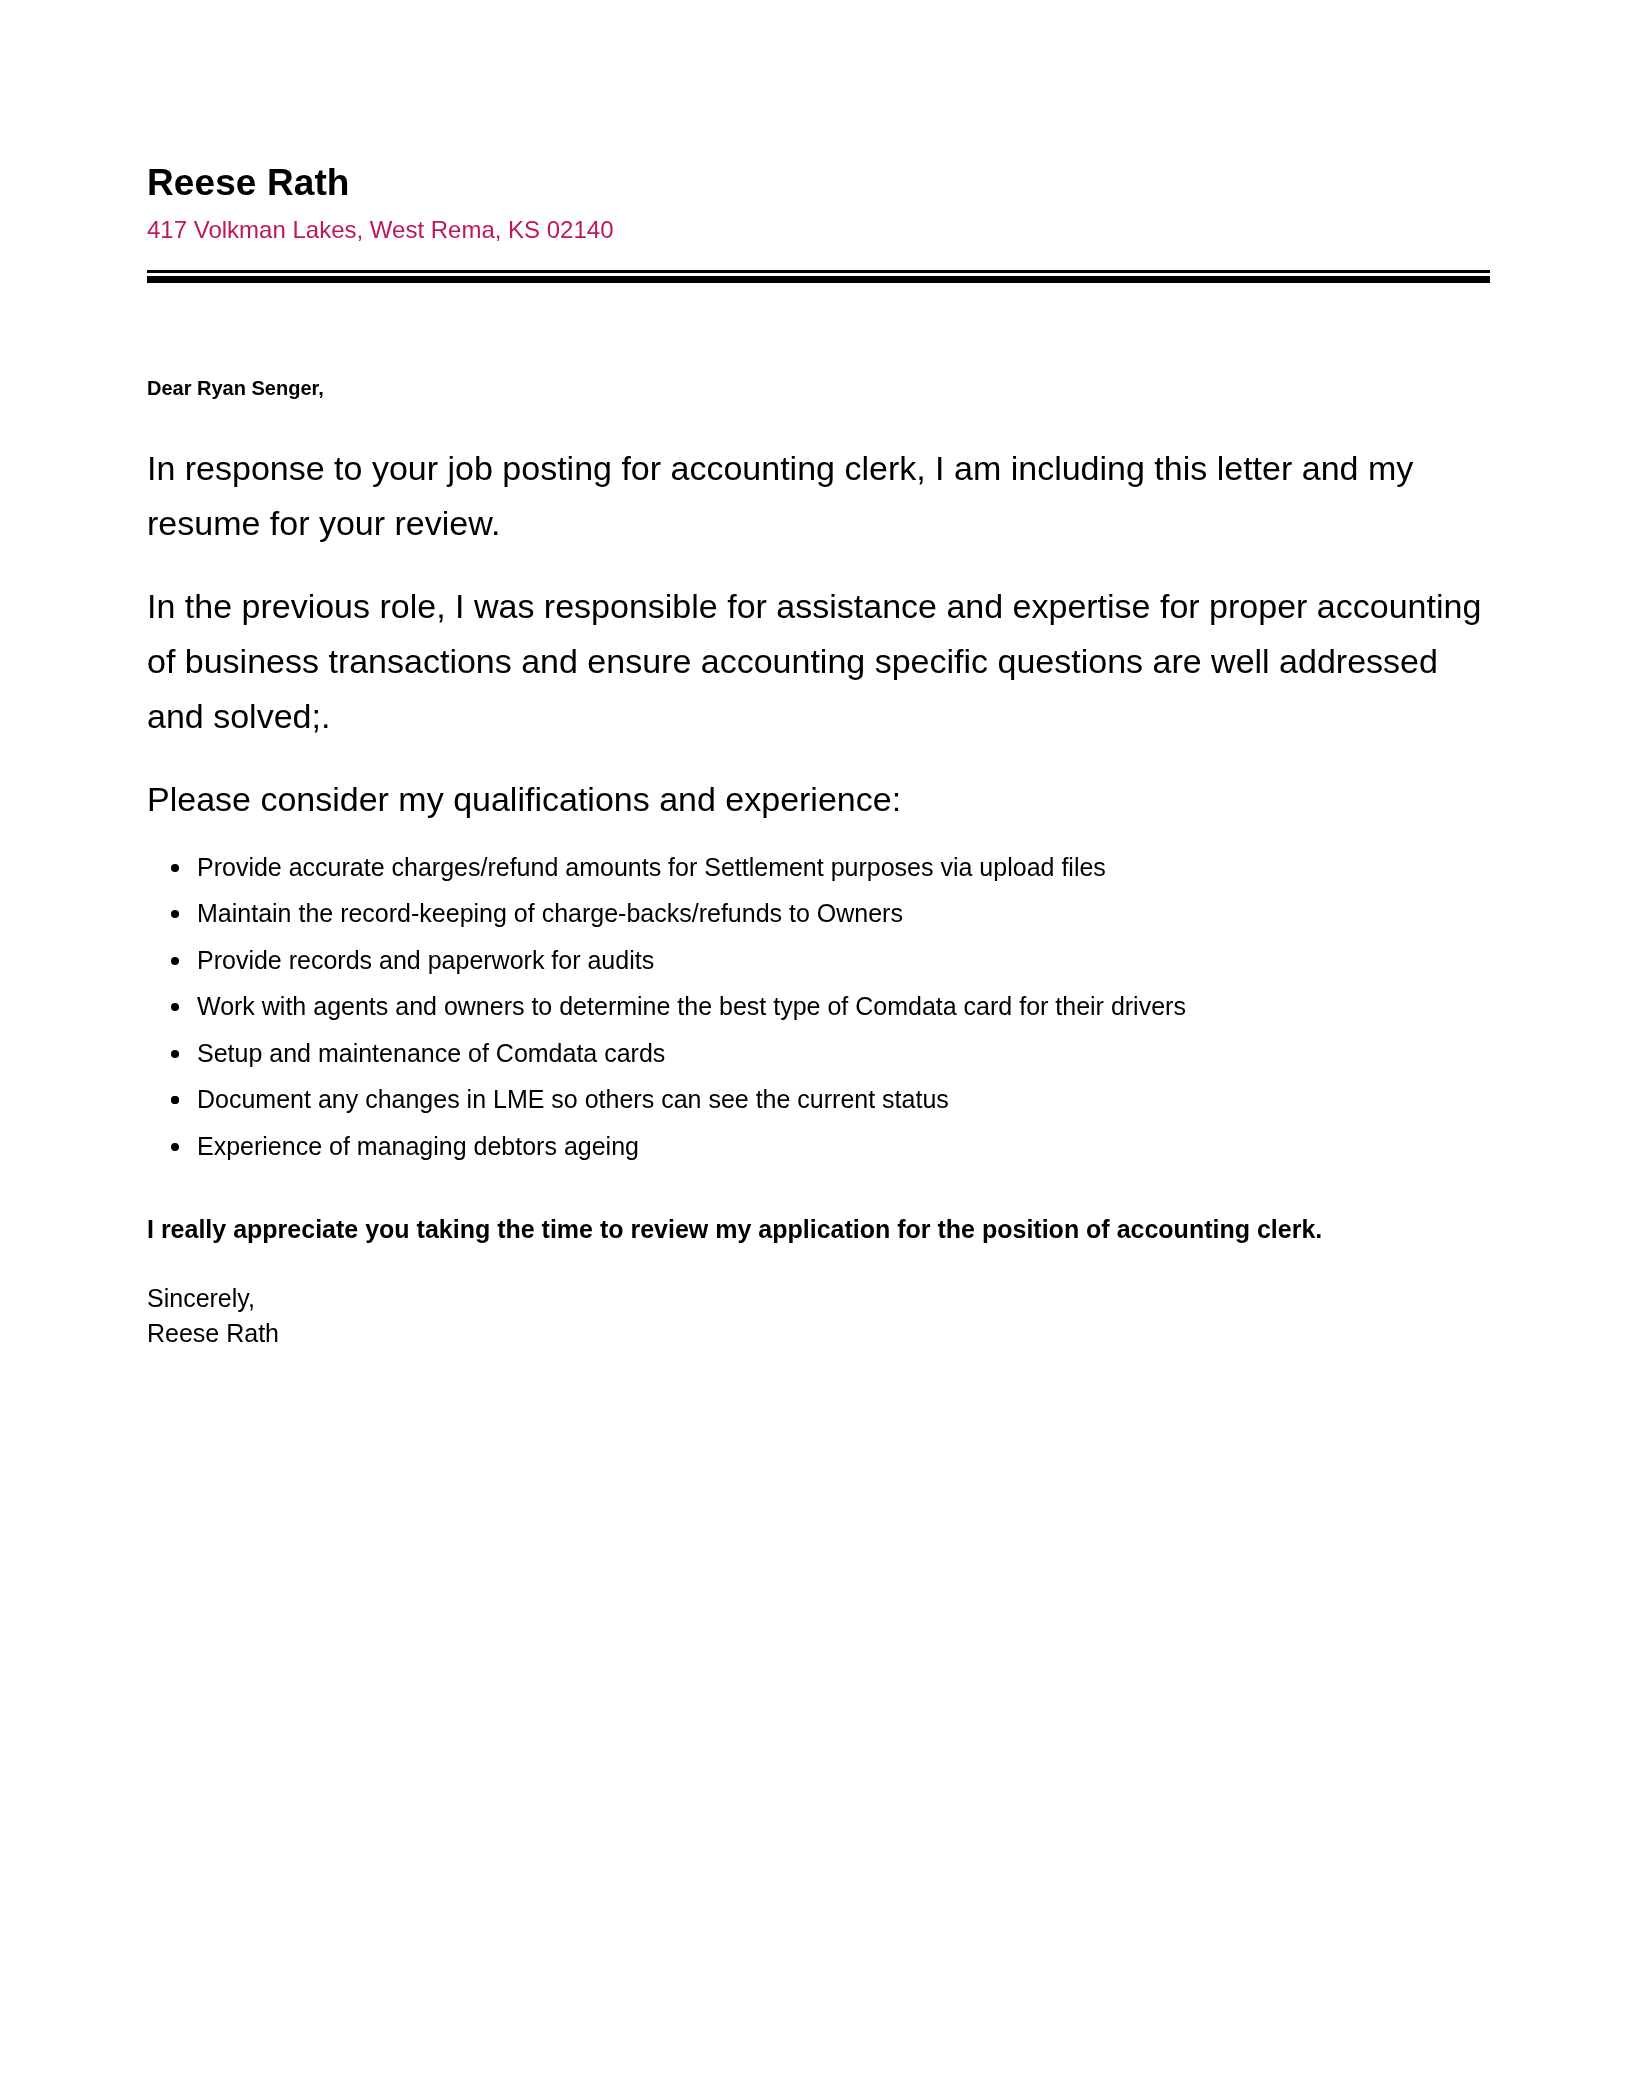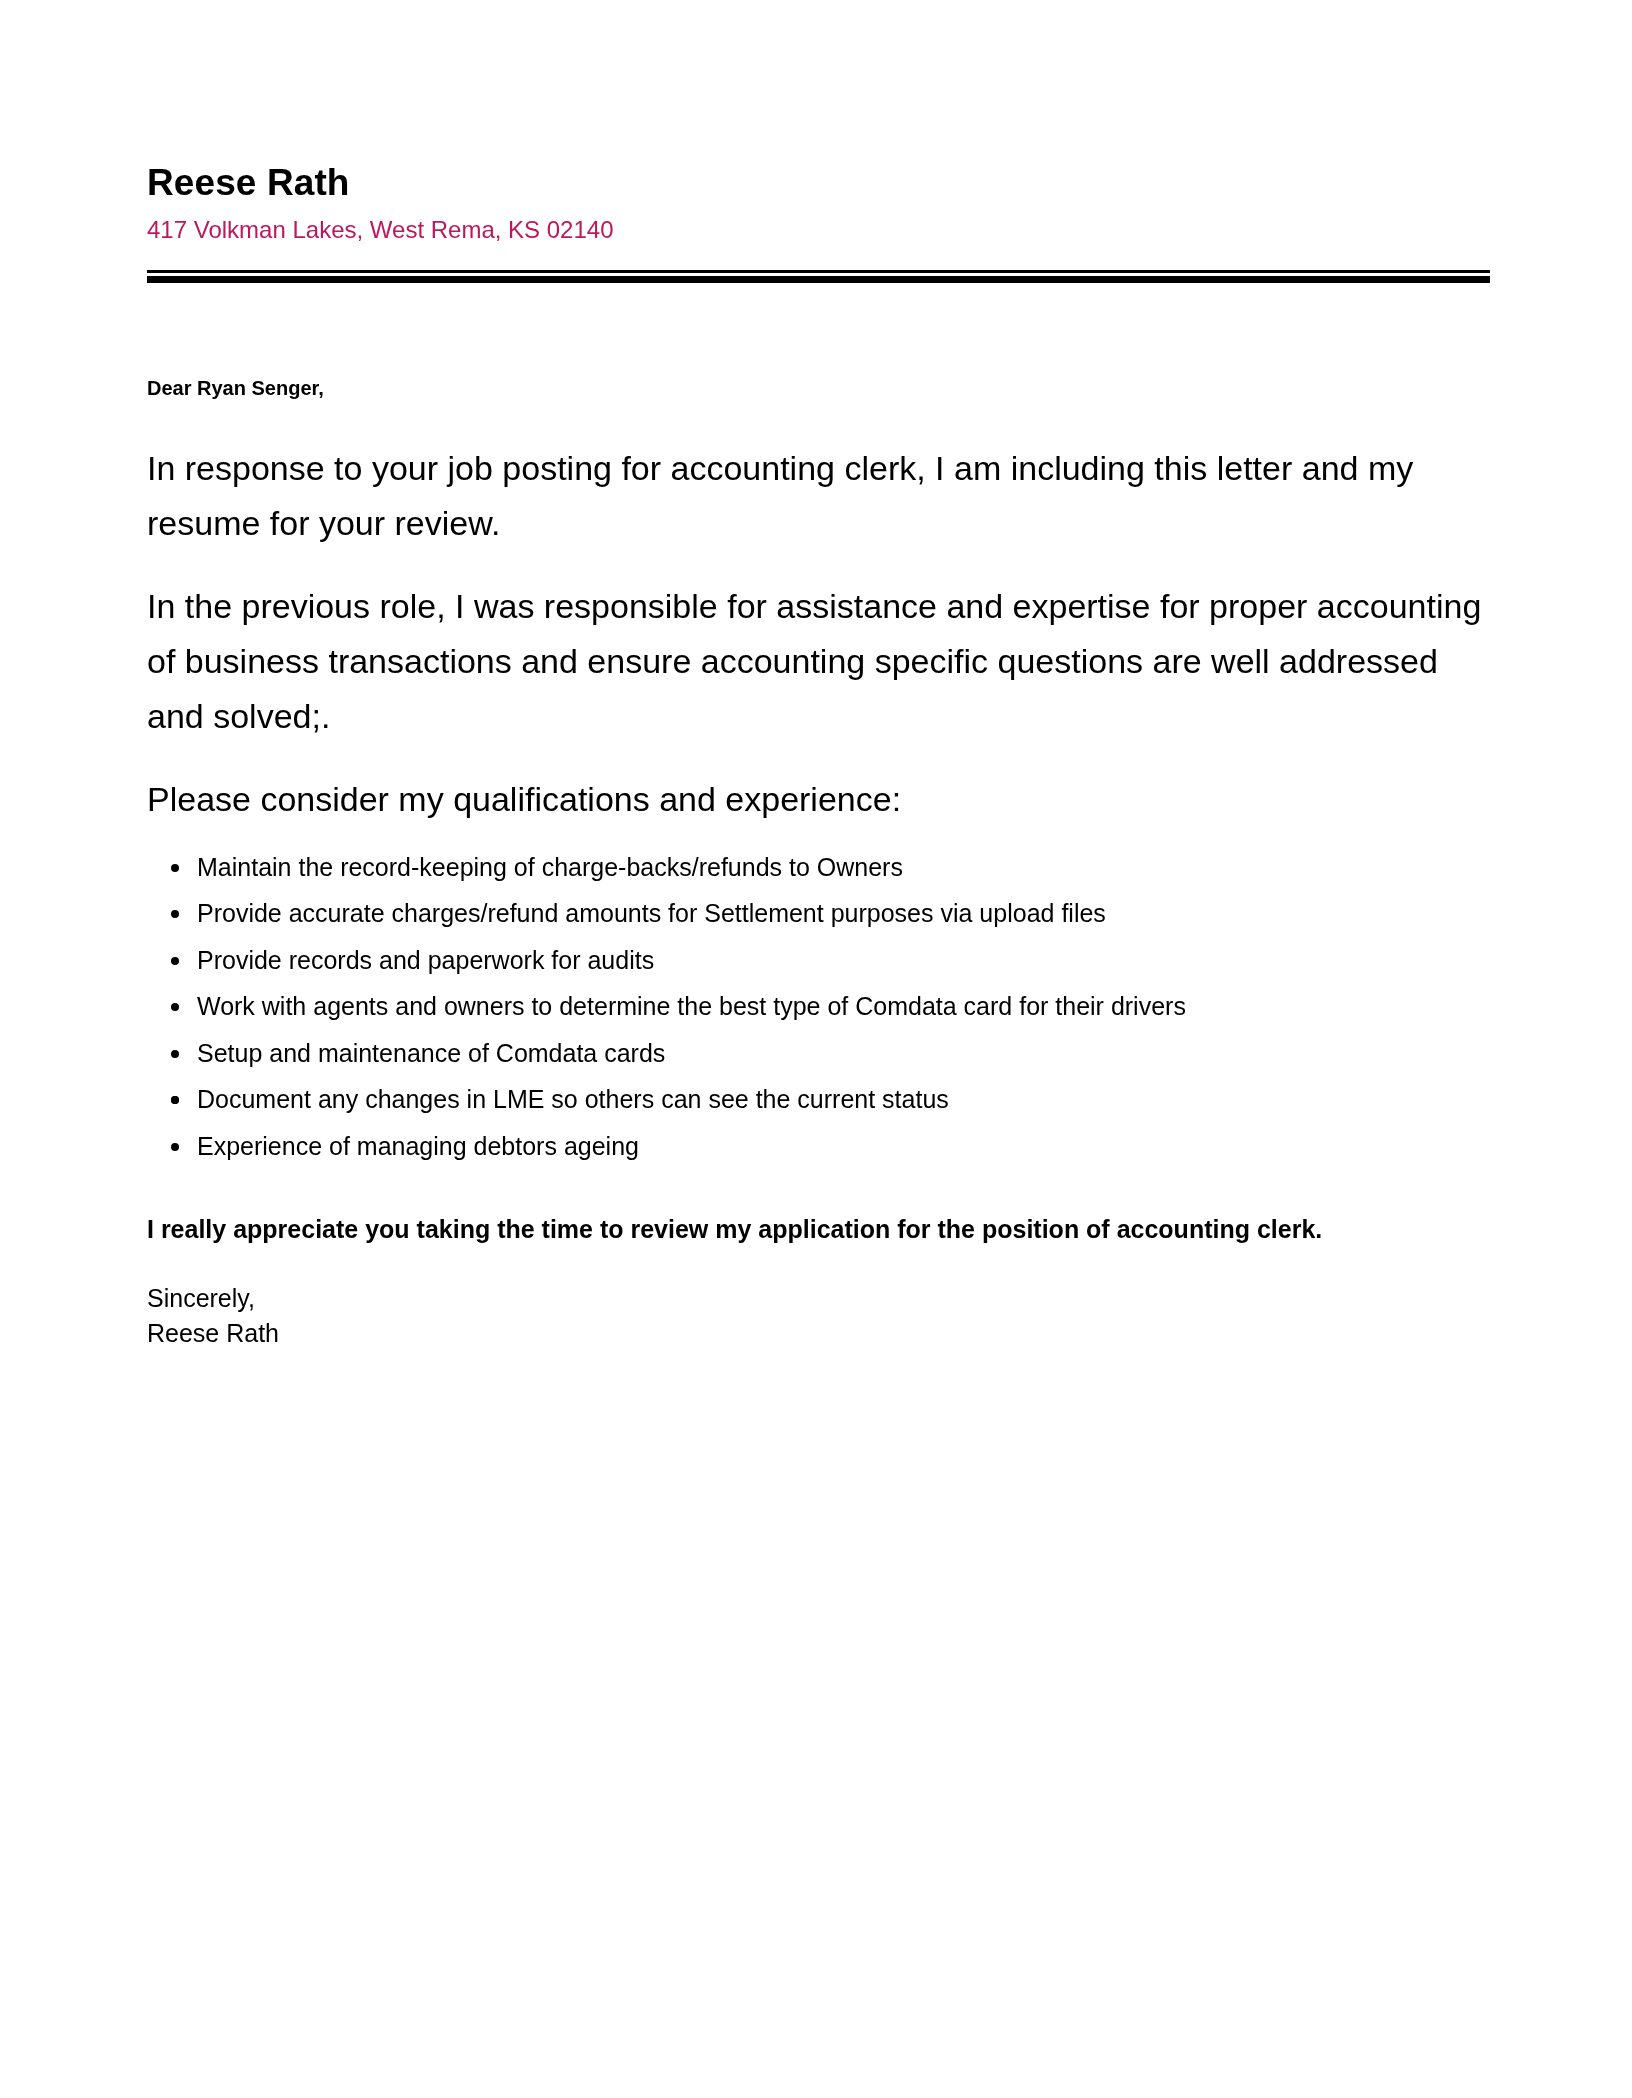--- a/index.html
+++ b/index.html
@@ -155,25 +155,25 @@
 
       <p class="para first-para">In response to your job posting for accounting clerk, I am including this letter and my resume for your review.</p>
 
       <p class="para">In the previous role, I was responsible for assistance and expertise for proper accounting of business transactions and ensure accounting specific questions are well addressed and solved;.</p>
 
       <p class="para">Please consider my qualifications and experience:</p>
 
       <ul class="qual-list">
         <li>
           <span class="bullet-dot"></span>
+          <span>Provide accurate charges/refund amounts for Settlement purposes via upload files</span>
+        </li>
+        <li>
+          <span class="bullet-dot"></span>
           <span>Maintain the record-keeping of charge-backs/refunds to Owners</span>
-        </li>
-        <li>
-          <span class="bullet-dot"></span>
-          <span>Provide accurate charges/refund amounts for Settlement purposes via upload files</span>
         </li>
         <li>
           <span class="bullet-dot"></span>
           <span>Provide records and paperwork for audits</span>
         </li>
         <li>
           <span class="bullet-dot"></span>
           <span>Work with agents and owners to determine the best type of Comdata card for their drivers</span>
         </li>
         <li>

